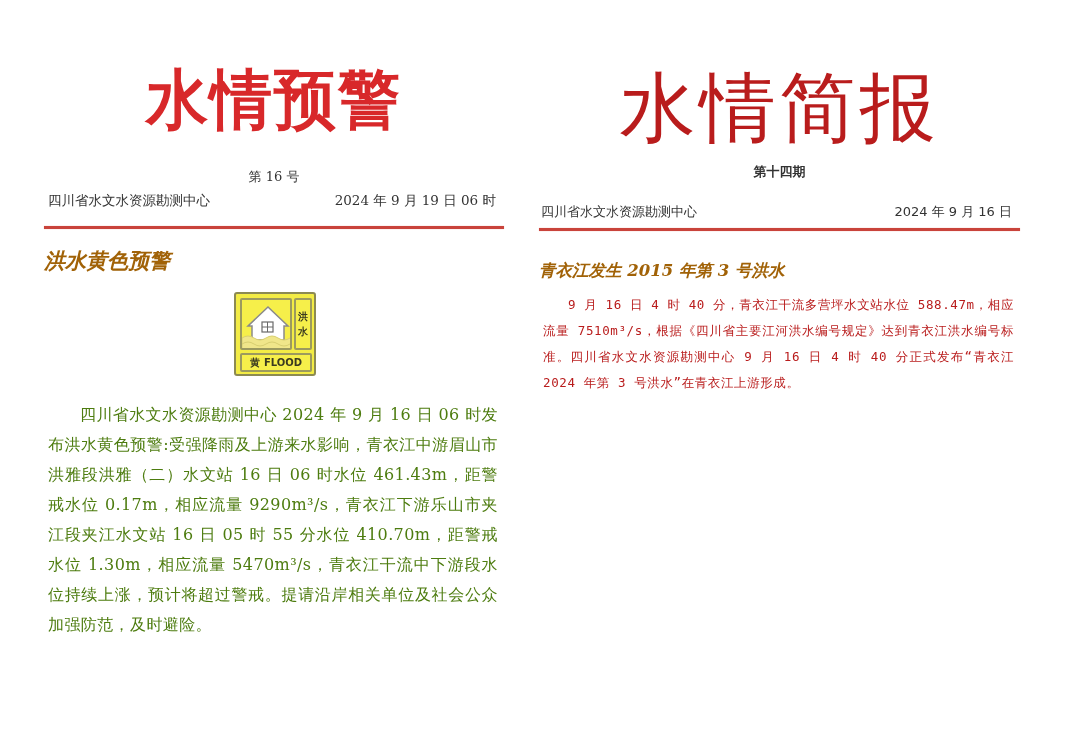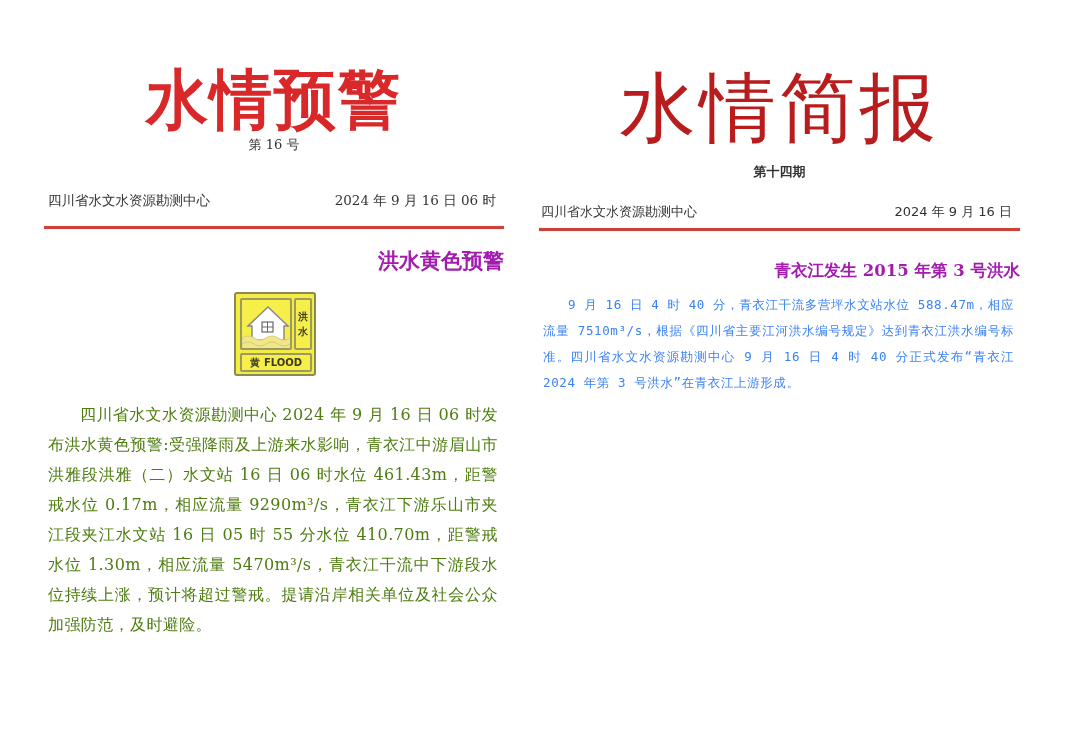--- a/index.html
+++ b/index.html
@@ -21,39 +21,39 @@
     }
     .doc-right .masthead {
       top: 58px; font-size: 76px; font-weight: normal; letter-spacing: 4px;
       font-family: "DejaVu Serif", "Liberation Serif", serif;
       color: #b91c1c;
     }
     .issue-no {
       position: absolute; left: 0; right: 0; text-align: center;
       font-size: 13px; color: #333;
     }
-    .doc-left .issue-no { top: 136px; text-align: center; }
+    .doc-left .issue-no { top: 168px; text-align: center; }
     .doc-right .issue-no { top: 163px; font-weight: bold; font-family: "DejaVu Sans", "Liberation Sans", sans-serif; text-align: center; }
 
     .meta-row {
       position: absolute; left: 4px; right: 8px; display: flex; justify-content: space-between;
       font-size: 13.5px; color: #333;
     }
     .doc-left .meta-row { top: 192px; }
     .doc-right .meta-row { top: 203px; left: 2px; right: 8px; font-family: "DejaVu Sans", "Liberation Sans", sans-serif; font-size: 13px; }
 
     .rule {
       position: absolute; left: 0; right: 0; height: 3px; background: #c9433b;
       box-shadow: 0 0 1px #e8817b;
     }
     .doc-left .rule { top: 226px; }
     .doc-right .rule { top: 228px; left: 0; right: 0; }
 
     .headline {
-      position: absolute; left: 0; right: 0; text-align: right; font-weight: bold; color: #a21caf;
+      position: absolute; left: 0; right: 0; text-align: left; font-weight: bold; color: #a16207; font-style: italic;
     }
     .doc-left .headline { top: 247px; font-size: 21px; font-family: "DejaVu Sans", "Liberation Sans", sans-serif; }
     .doc-right .headline { top: 260px; font-size: 16.5px; }
 
     
     .flood-badge {
       position: absolute; left: 190px; top: 292px; width: 82px; height: 84px;
       background: #f3ec45; border: 2px solid #8c8a52; border-radius: 3px;
     }
     .flood-badge .house-panel {
@@ -76,34 +76,34 @@
     }
     .flood-badge svg { position: absolute; left: 0; top: 0; }
 
     .body-text {
       position: absolute; left: 4px; right: 6px; text-align: justify;
     }
     .doc-left .body-text {
       top: 400px; font-size: 16px; line-height: 30px; color: #4d7c0f; letter-spacing: 0.4px;
     }
     .doc-right .body-text {
-      top: 292px; font-size: 12.5px; line-height: 26px; color: #3b82f6; letter-spacing: 0.6px;
+      top: 292px; font-size: 12.5px; line-height: 26px; color: #b91c1c; letter-spacing: 0.6px;
       font-family: "DejaVu Sans Mono", "Liberation Mono", monospace;
     }
     .para { text-indent: 2em; }
   </style>
 </head>
 <body>
 
 <div class="doc doc-left">
   <div class="masthead">水情预警</div>
   <div class="issue-no">第 16 号</div>
   <div class="meta-row">
     <span>四川省水文水资源勘测中心</span>
-    <span>2024 年 9 月 16 日 06 时</span>
+    <span>2024 年 9 月 19 日 06 时</span>
   </div>
   <div class="rule"></div>
   <div class="headline">洪水黄色预警</div>
 
   <div class="flood-badge">
     <div class="house-panel">
       <svg width="52" height="52" viewBox="0 0 52 52">
         <polygon points="26,7 6,26 10,26 10,40 42,40 42,26 46,26" fill="#ffffff" stroke="#8a8a8a" stroke-width="1.5"></polygon>
         <rect x="20" y="22" width="11" height="10" fill="#ffffff" stroke="#6a6a6a" stroke-width="1.2"></rect>
         <line x1="25.5" y1="22" x2="25.5" y2="32" stroke="#6a6a6a" stroke-width="1"></line>

